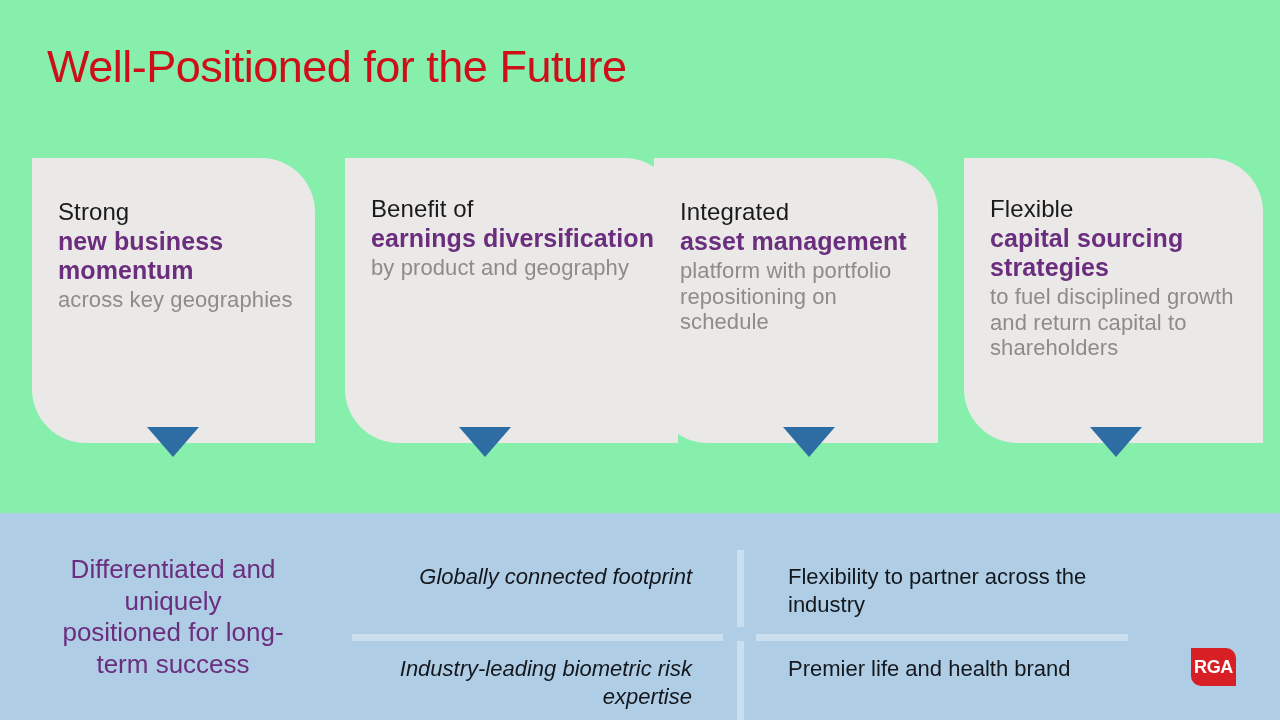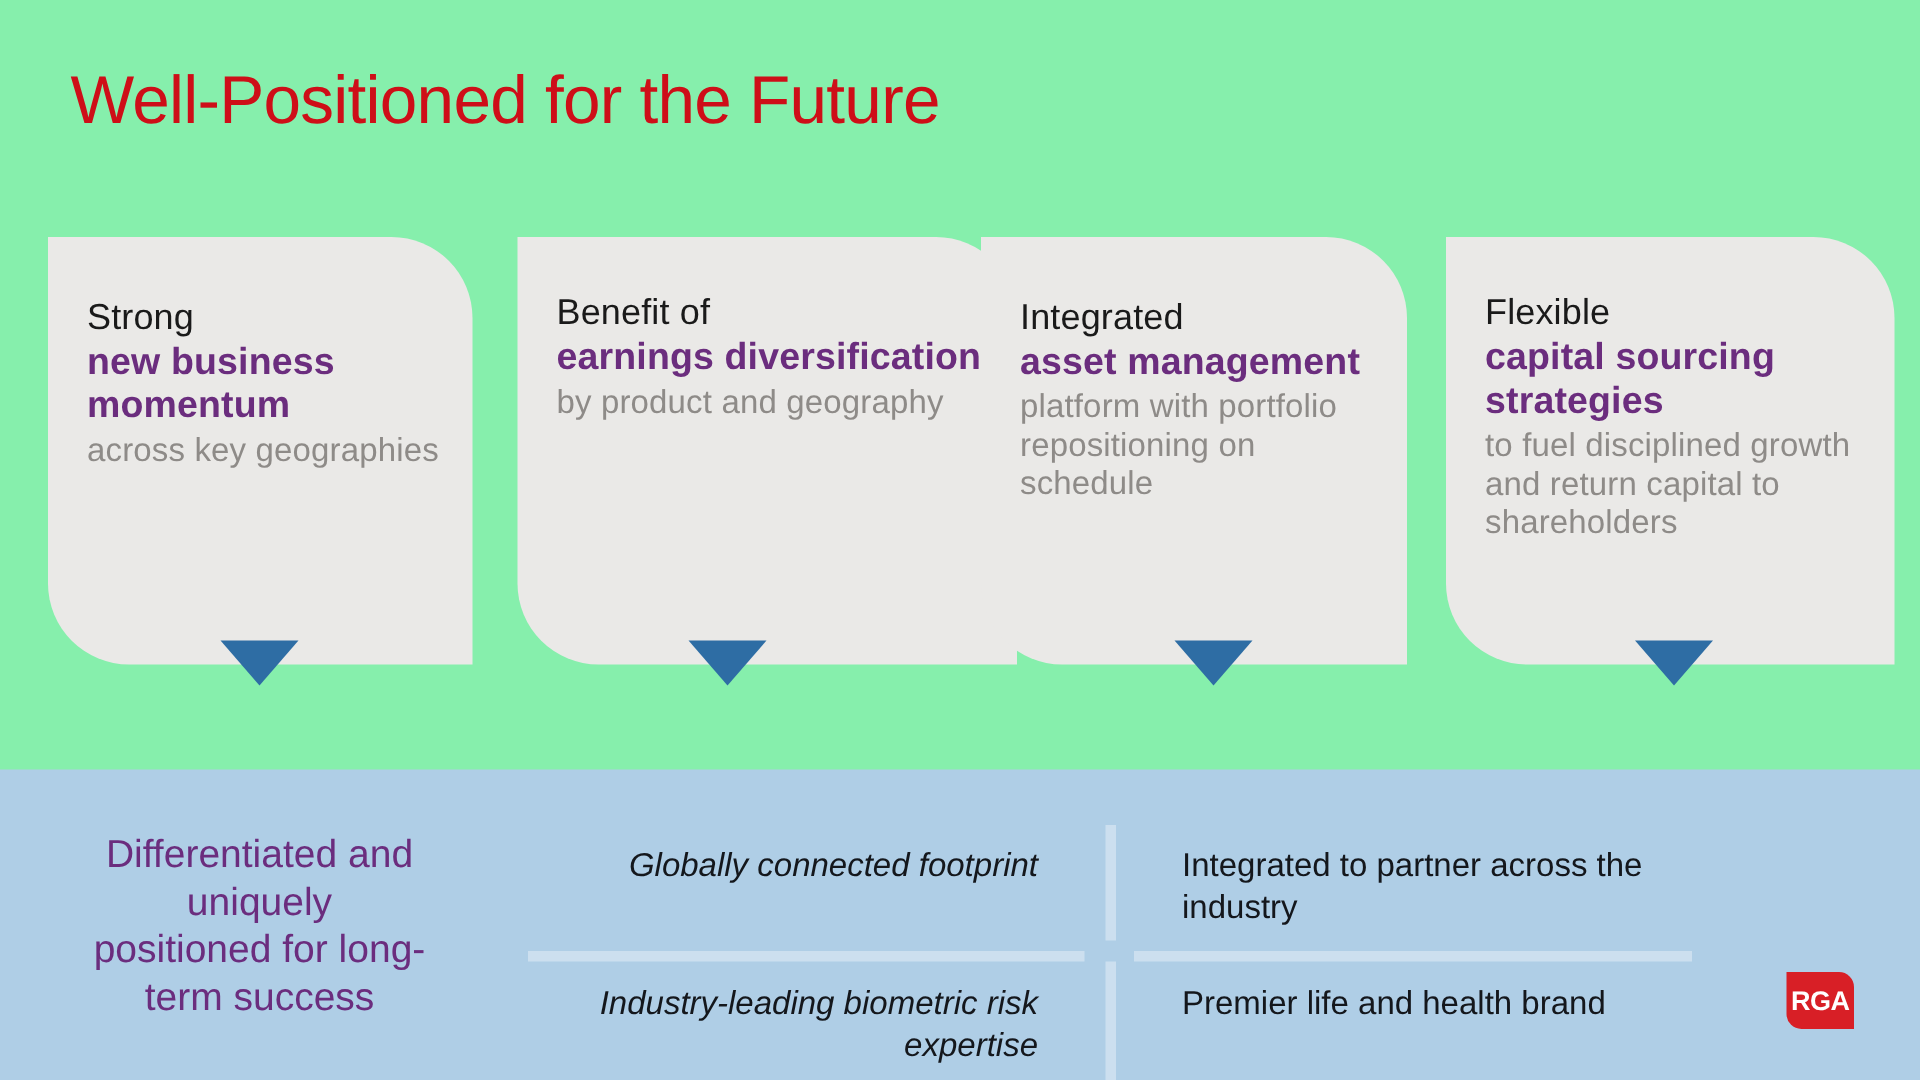--- a/index.html
+++ b/index.html
@@ -214,21 +214,21 @@
   <div class="arrow" style="left:1090px; top:427px;"></div>
 
   <div id="blue-panel">
 
     <div id="highlight-statement">Differentiated and uniquely positioned for long-term success</div>
 
     <div class="quad quad-left" id="quad-tl">Globally connected footprint</div>
 
     <div class="quad quad-left" id="quad-bl">Industry-leading biometric risk expertise</div>
 
-    <div class="quad quad-right" id="quad-tr">Integrated to partner across the industry</div>
+    <div class="quad quad-right" id="quad-tr">Flexibility to partner across the industry</div>
 
     <div class="quad quad-right" id="quad-br">Premier life and health brand</div>
 
     <div class="divider-h" id="divider-h-left"></div>
     <div class="divider-h" id="divider-h-right"></div>
     <div class="divider-v" id="divider-v-top"></div>
     <div class="divider-v" id="divider-v-bottom"></div>
 
   </div>
 

